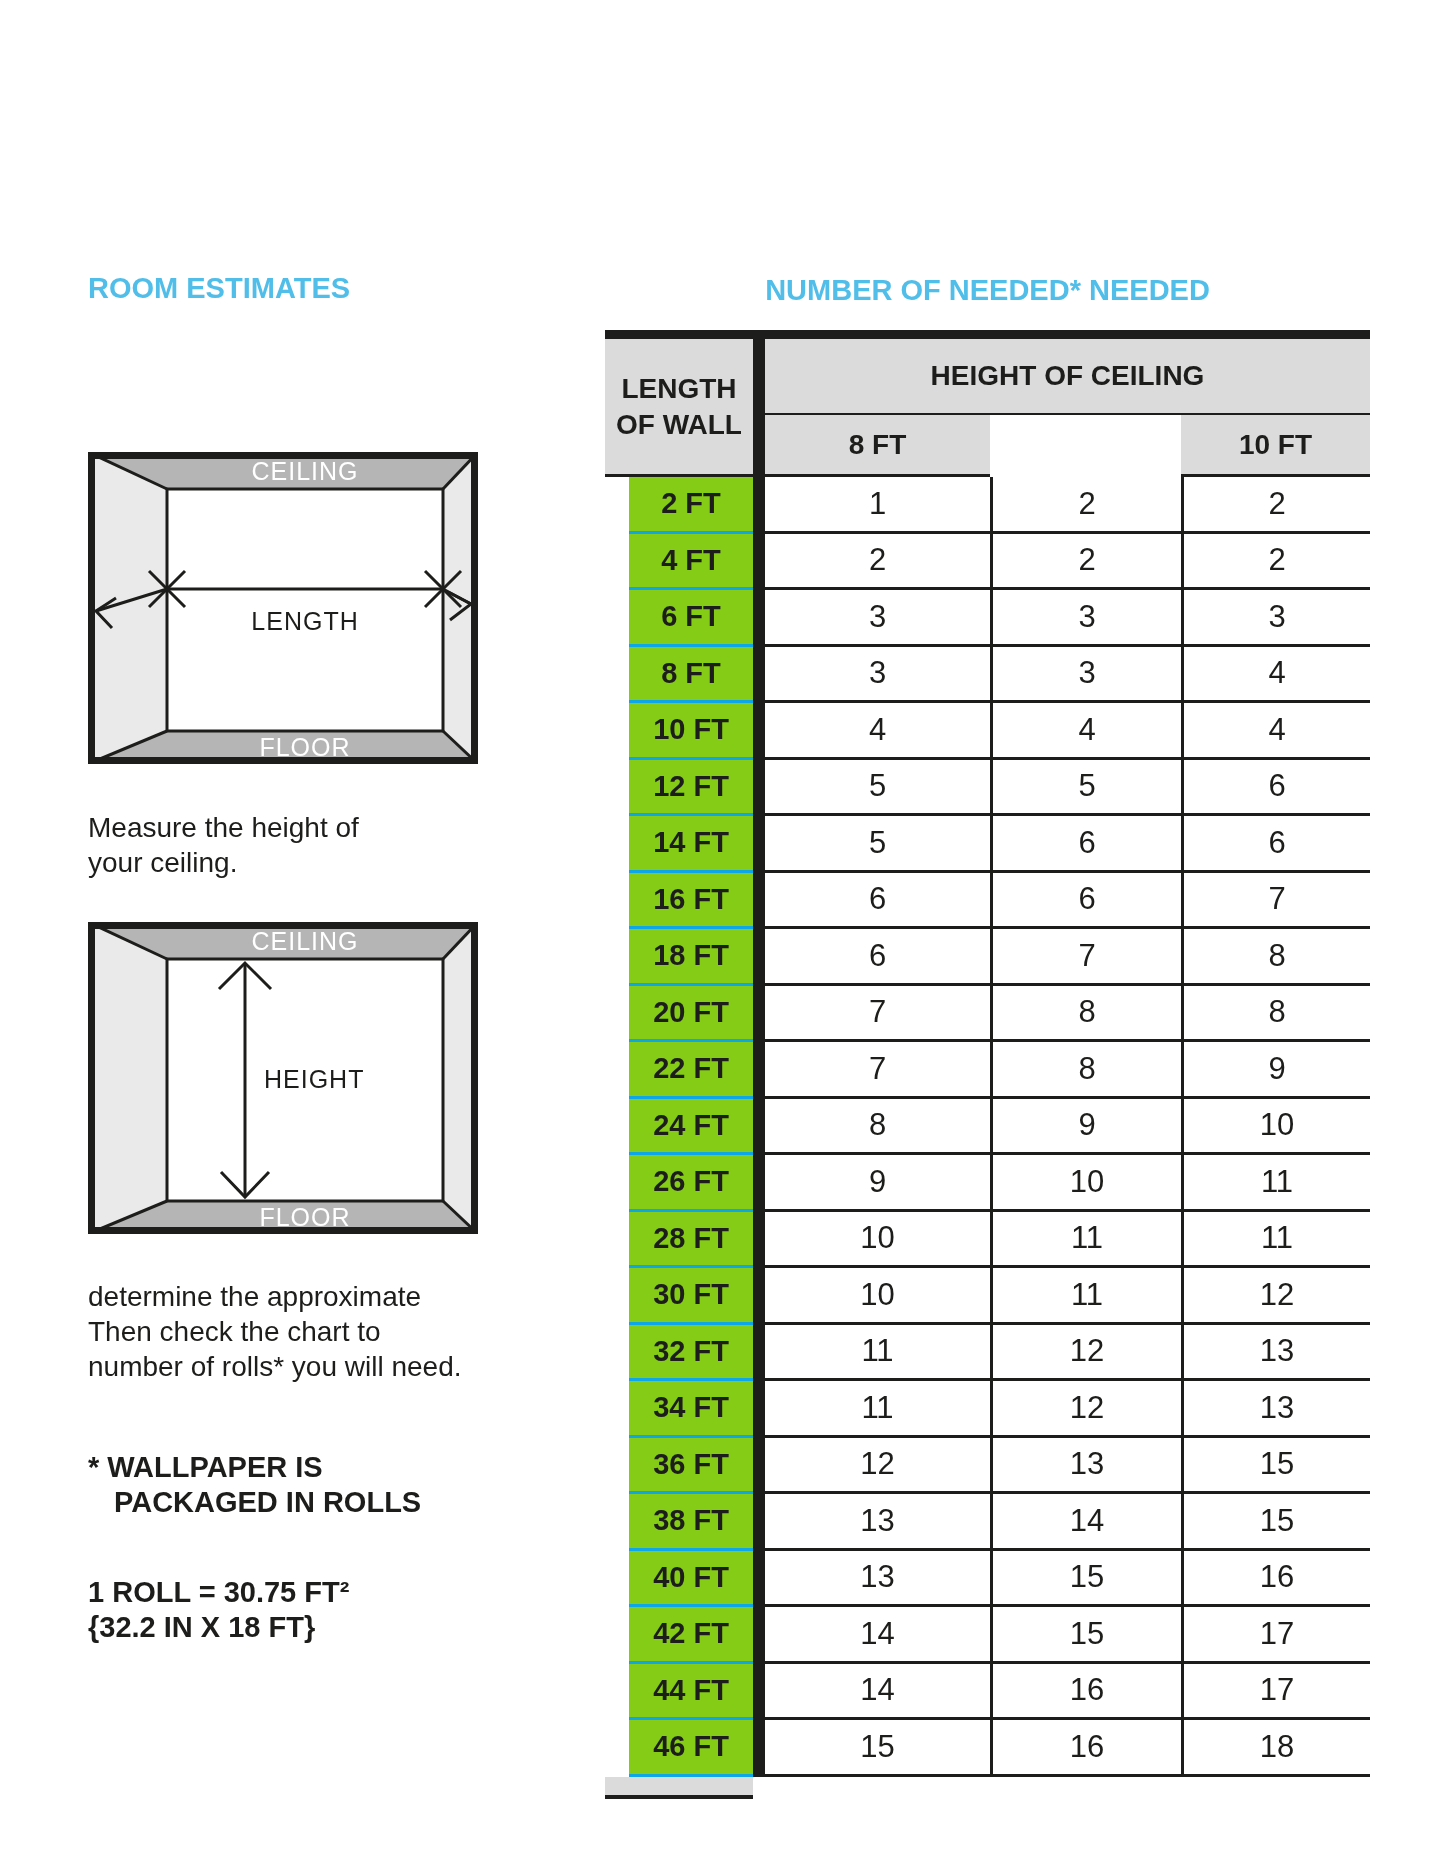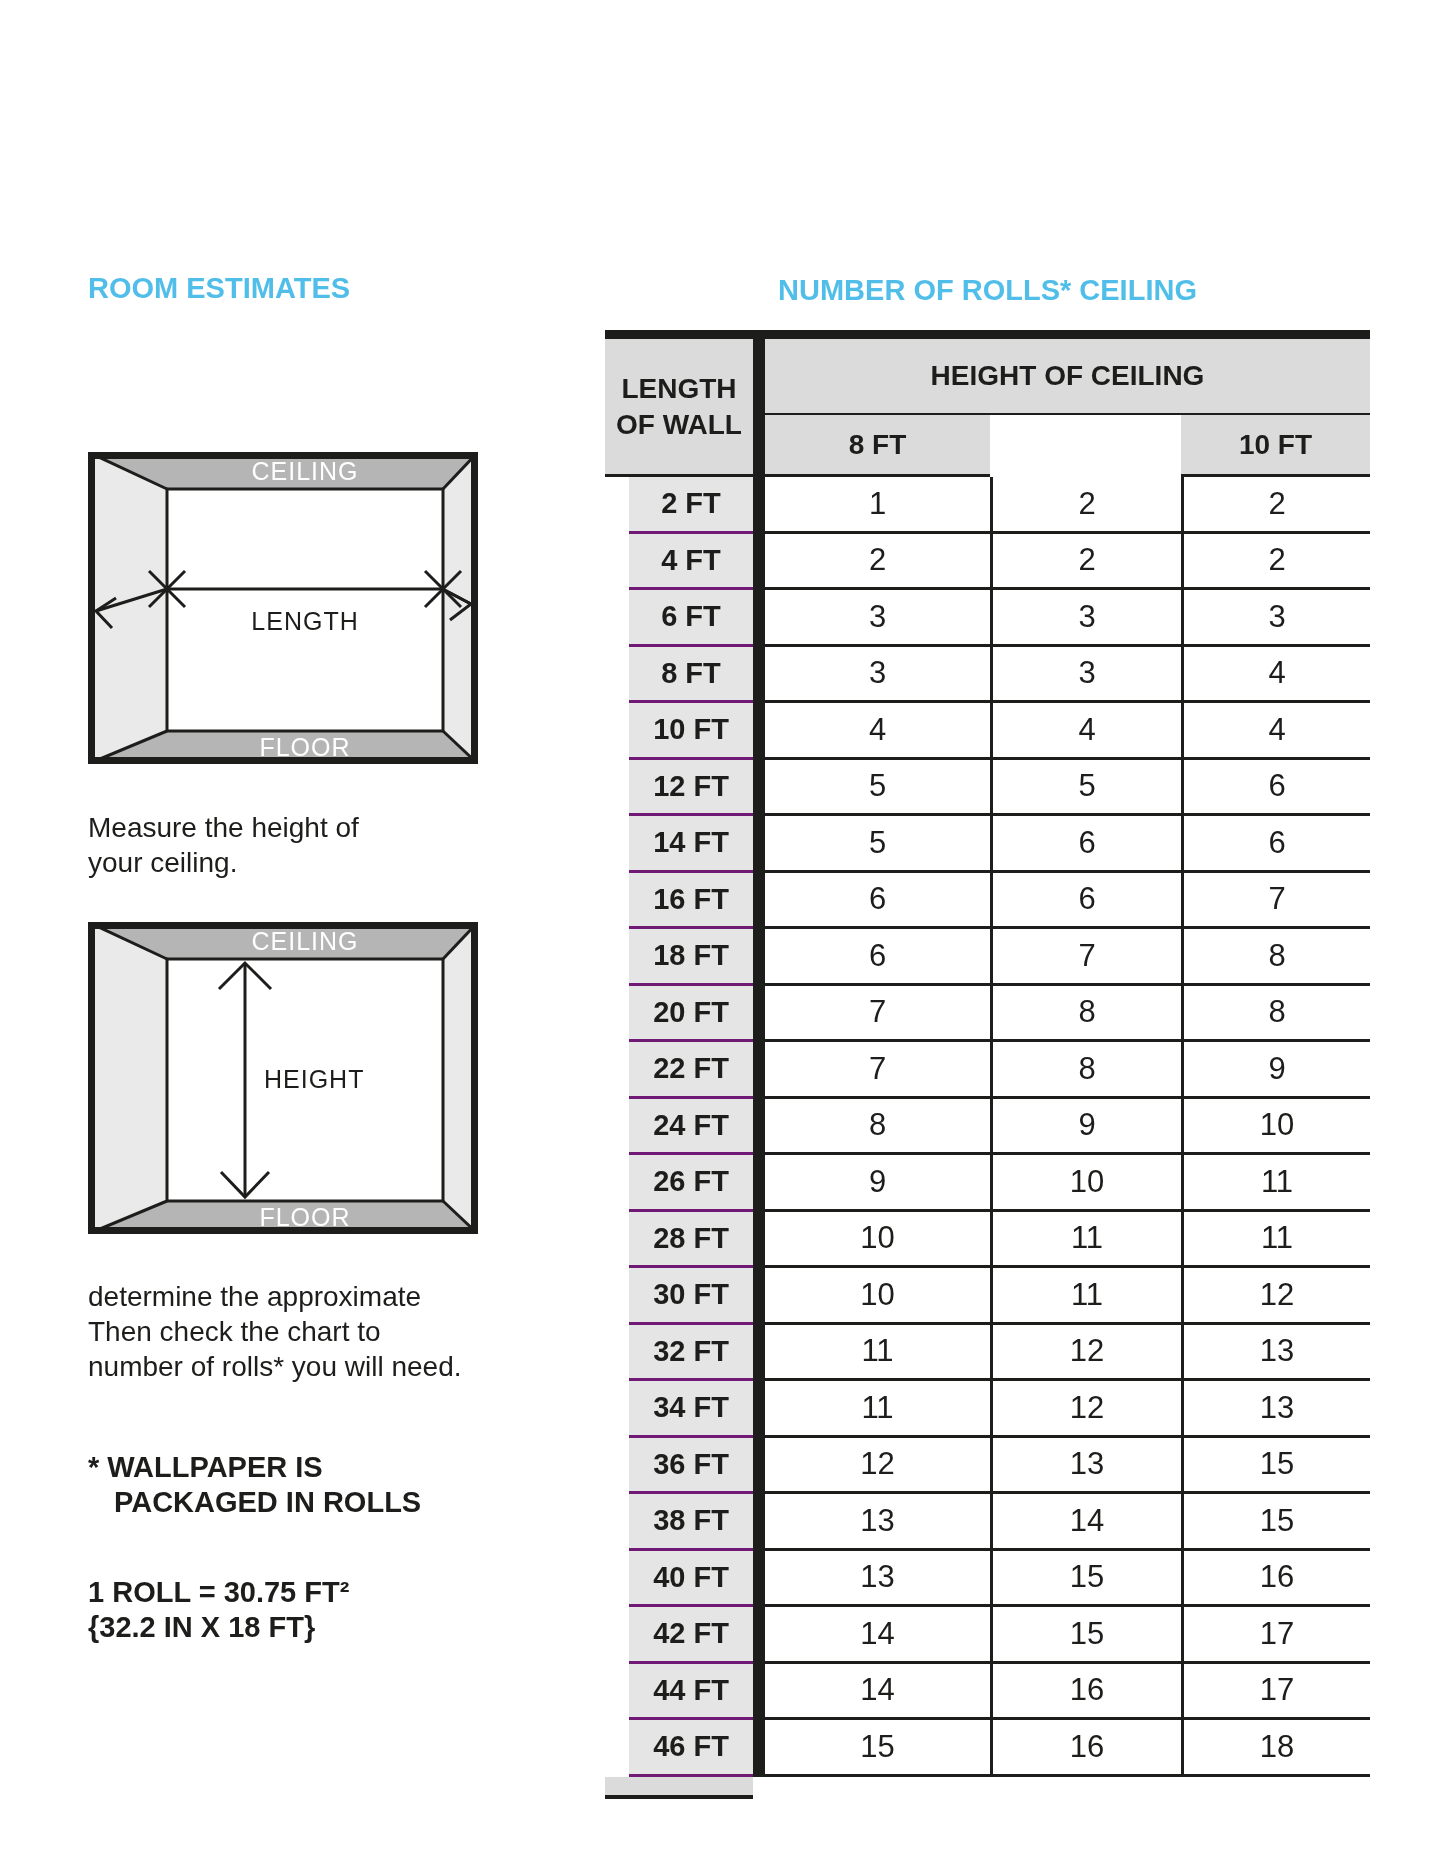--- a/index.html
+++ b/index.html
@@ -34,21 +34,21 @@
   .corner { grid-column:1; grid-row:2/4; background:#dbdbdb; border-bottom:3px solid #1d1d1b;
             display:flex; flex-direction:column; align-items:center; justify-content:center;
             font-weight:bold; font-size:28px; line-height:36px; }
   .vdiv { grid-column:2; grid-row:2/27; background:#1d1d1b; }
   .ghead { grid-column:3/6; grid-row:2; background:#dbdbdb; border-bottom:2px solid #1d1d1b;
            display:flex; align-items:center; justify-content:center; font-weight:bold; font-size:28px; }
   .chead { grid-row:3; background:#dbdbdb; border-bottom:3px solid #1d1d1b;
            display:flex; align-items:center; justify-content:center; font-weight:bold; font-size:28px; }
   .c3 { grid-column:3; } .c4 { grid-column:4; } .c5 { grid-column:5; }
   .cell { display:flex; align-items:center; justify-content:center; }
-  .length-cell { grid-column:1; background:#e5e5e5; border-bottom:3px solid #701a75;
+  .length-cell { grid-column:1; background:#84cc16; border-bottom:3px solid #0ea5e9;
                  font-weight:bold; font-size:29px;margin-left:24px; }
   .value-cell { background:#ffffff; border-bottom:3px solid #1d1d1b; font-size:31px; }
   .vline { border-left:3px solid #1d1d1b; }
   .stub { grid-column:1; grid-row:27; background:#dbdbdb; border-bottom:4px solid #1d1d1b; }
 
   svg text { font-family:"Liberation Sans", sans-serif; }
   .room-label { font-size:25px; fill:#ffffff; letter-spacing:1px; }
   .dim-label { font-size:25px; fill:#1d1d1b; letter-spacing:1px; }
 </style>
 </head>
@@ -124,21 +124,21 @@
   <div class="footnote">
     <div>* WALLPAPER IS</div>
     <div class="indent">PACKAGED IN ROLLS</div>
   </div>
 
   <div class="rollinfo">
     <div>1 ROLL = 30.75 FT²</div>
     <div>{32.2 IN X 18 FT}</div>
   </div>
 
-  <div class="table-title">NUMBER OF ROLLS* CEILING</div>
+  <div class="table-title">NUMBER OF NEEDED* NEEDED</div>
 
   <div class="tbl">
     <div class="topbar"></div>
     <div class="corner">
       <span>LENGTH</span>
       <span>OF WALL</span>
     </div>
     <div class="vdiv"></div>
     <div class="ghead">HEIGHT OF CEILING</div>
     <div class="chead c3">8 FT</div>

